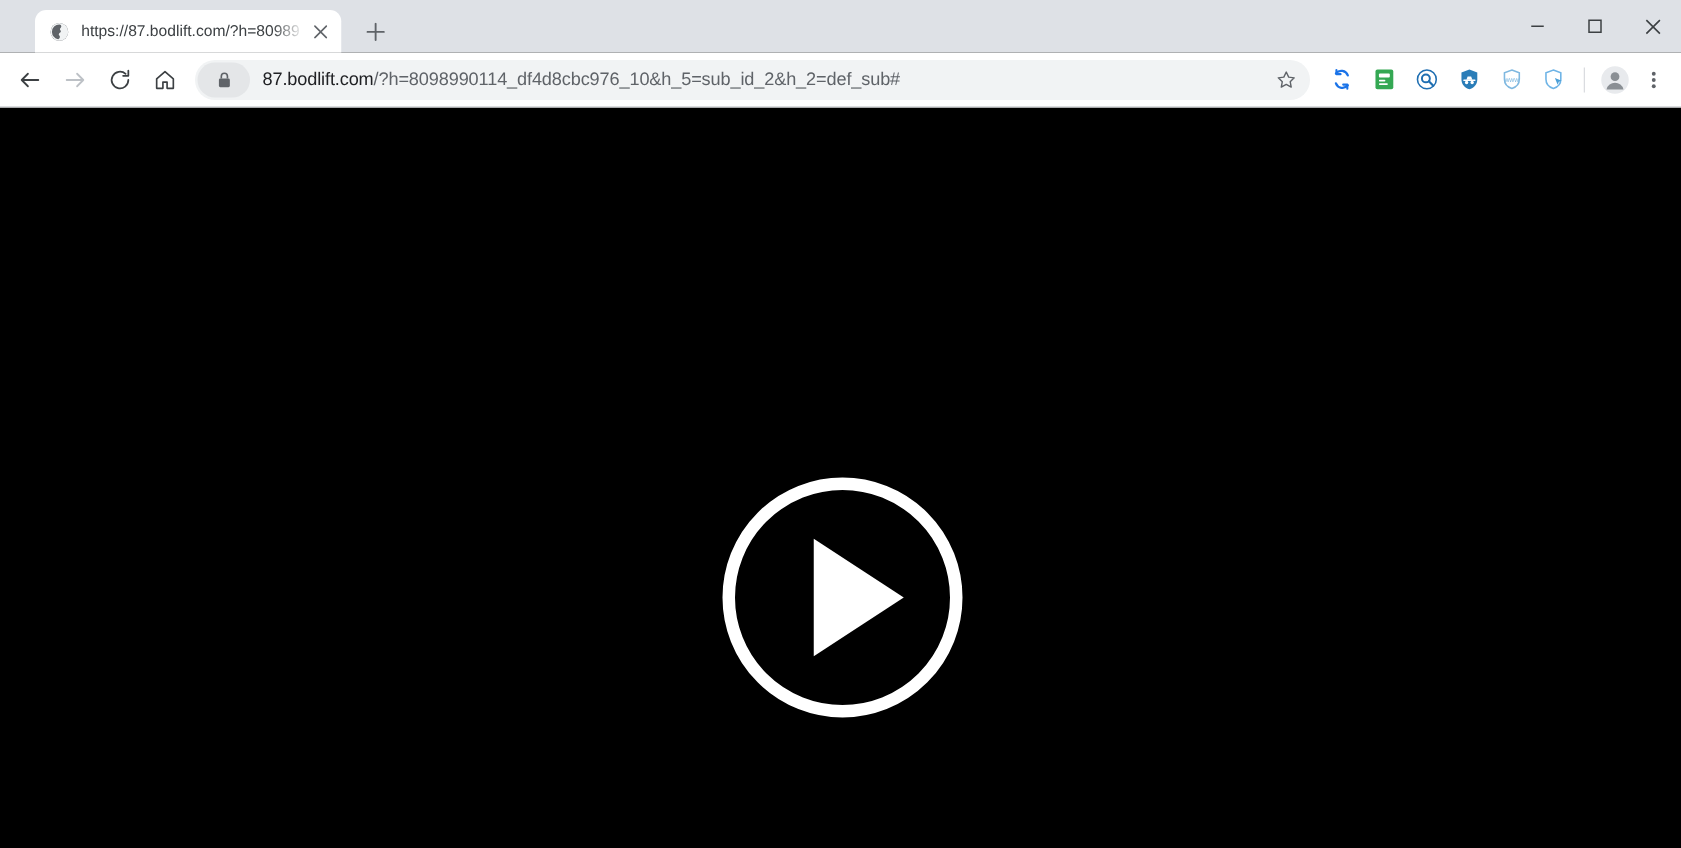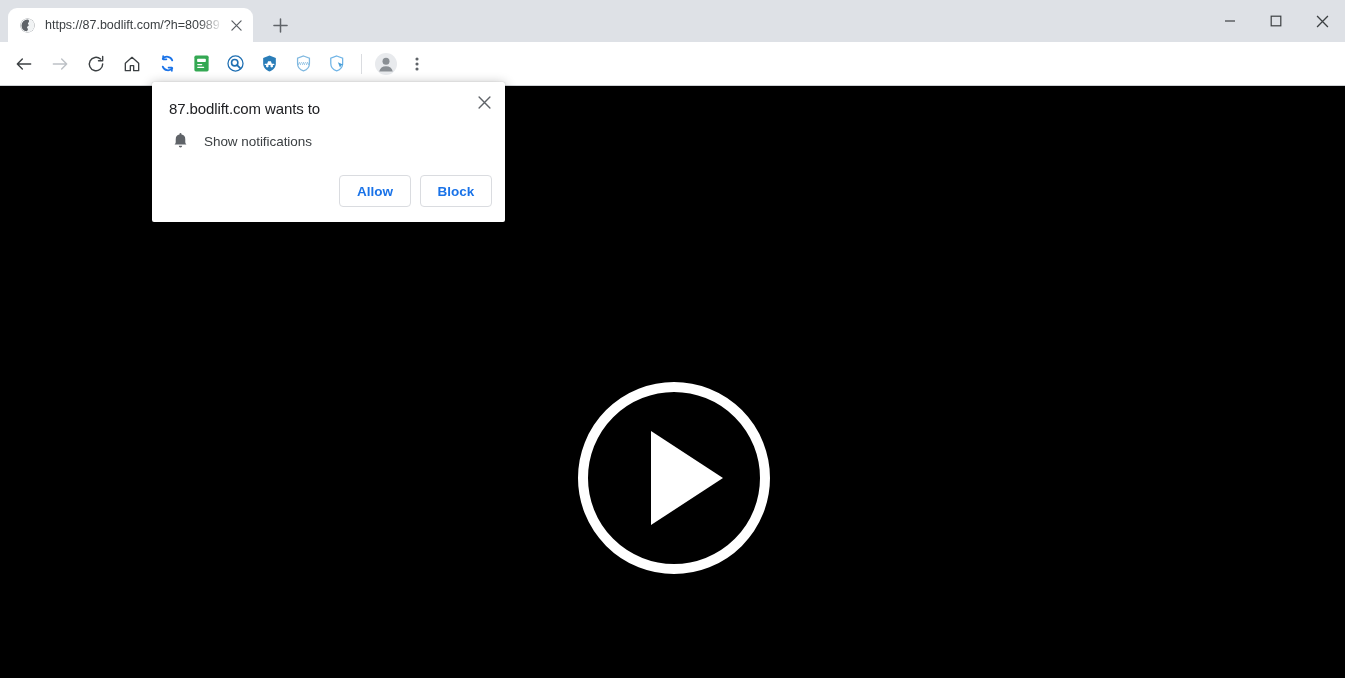--- a/index.html
+++ b/index.html
@@ -17,21 +17,21 @@
     height: 42px;
     background: #dee1e6;
     display: flex;
     align-items: flex-end;
     position: relative;
   }
   .tab {
     width: 245px; height: 34px;
     background: #fff;
     border-radius: 9px 9px 0 0;
-    margin-left: 8px;
+    margin-left: 28px;
     display: flex; align-items: center;
     padding: 0 8px 0 11px;
     position: relative;
     overflow: hidden;
   }
   .tab-favicon {
     width: 17px; height: 17px; flex: 0 0 17px;
     margin-right: 9px;
     display: block;
   }
@@ -255,20 +255,34 @@
         <path d="M20 12a8 8 0 11-2.6-5.9" fill="none" stroke="#3c4043" stroke-width="1.7" stroke-linecap="round"></path>
         <path d="M20 3v5h-5" fill="none" stroke="#3c4043" stroke-width="1.7" stroke-linecap="round" stroke-linejoin="round"></path>
       </svg>
     </div>
     <div class="navbtn">
       <svg width="20" height="20" viewBox="0 0 24 24">
         <path d="M4 11l8-7 8 7v9h-6v-6h-4v6H4z" fill="none" stroke="#3c4043" stroke-width="1.6" stroke-linejoin="round"></path>
       </svg>
     </div>
 
+    <div class="omnibox">
+      <span class="lockpill">
+        <svg width="13" height="14" viewBox="0 0 14 16">
+          <rect x="2" y="6.6" width="10" height="8" rx="1.3" fill="#5f6368"></rect>
+          <path d="M4.2 6.6V4.6a2.8 2.8 0 015.6 0v2" fill="none" stroke="#5f6368" stroke-width="1.5"></path>
+        </svg>
+      </span>
+      <span class="urltext"><span class="host">87.bodlift.com</span><span>/?h=8098990114_df4d8cbc976_10&amp;h_5=sub_id_2&amp;h_2=def_sub#</span></span>
+      <span class="starbtn">
+        <svg width="18" height="18" viewBox="0 0 24 24">
+          <path d="M12 3.5l2.6 5.4 5.9.8-4.3 4.1 1.1 5.8-5.3-2.9-5.3 2.9 1.1-5.8-4.3-4.1 5.9-.8z" fill="none" stroke="#5f6368" stroke-width="1.5" stroke-linejoin="round"></path>
+        </svg>
+      </span>
+    </div>
 
     <div class="exts">
       <div class="ext">
         <svg width="19" height="19" viewBox="0 0 24 24">
           <path d="M18 8a7 7 0 00-12-2" fill="none" stroke="#1a73e8" stroke-width="2.3" stroke-linecap="round"></path>
           <path d="M6 16a7 7 0 0012 2" fill="none" stroke="#1a73e8" stroke-width="2.3" stroke-linecap="round"></path>
           <path d="M6.5 2.5v4.2h4.2M17.5 21.5v-4.2h-4.2" fill="none" stroke="#1a73e8" stroke-width="2.1" stroke-linecap="round" stroke-linejoin="round"></path>
         </svg>
       </div>
       <div class="ext">
@@ -327,35 +341,14 @@
 
   <div class="page">
     <div class="playwrap">
       <svg width="194" height="194" viewBox="0 0 194 194">
         <circle cx="97" cy="97" r="91" fill="none" stroke="#ffffff" stroke-width="10"></circle>
         <path d="M74 50 L146 97 L74 144 Z" fill="#ffffff"></path>
       </svg>
     </div>
   </div>
 
-  <div class="perm">
-    <div class="perm-close">
-      <svg width="13" height="13" viewBox="0 0 12 12">
-        <path d="M1 1l10 10M11 1L1 11" stroke="#5f6368" stroke-width="1.3" stroke-linecap="round"></path>
-      </svg>
-    </div>
-    <div class="perm-title">87.bodlift.com wants to</div>
-    <div class="perm-row">
-      <span class="perm-bell">
-        <svg width="17" height="18" viewBox="0 0 18 20">
-          <path d="M9 1.2a1.1 1.1 0 011.1 1.1v.6A5.2 5.2 0 0114.3 8v3.3c0 1.1.5 2 1.3 2.7H2.4c.8-.7 1.3-1.6 1.3-2.7V8a5.2 5.2 0 014.2-5.1v-.6A1.1 1.1 0 019 1.2z" fill="#5f6368"></path>
-          <path d="M7.1 15.4h3.8a1.9 1.9 0 01-3.8 0z" fill="#5f6368"></path>
-        </svg>
-      </span>
-      <span class="perm-rowlabel">Show notifications</span>
-    </div>
-    <div class="perm-actions">
-      <button class="perm-btn">Allow</button>
-      <button class="perm-btn">Block</button>
-    </div>
-  </div>
 
 </div>
 
 </body></html>

